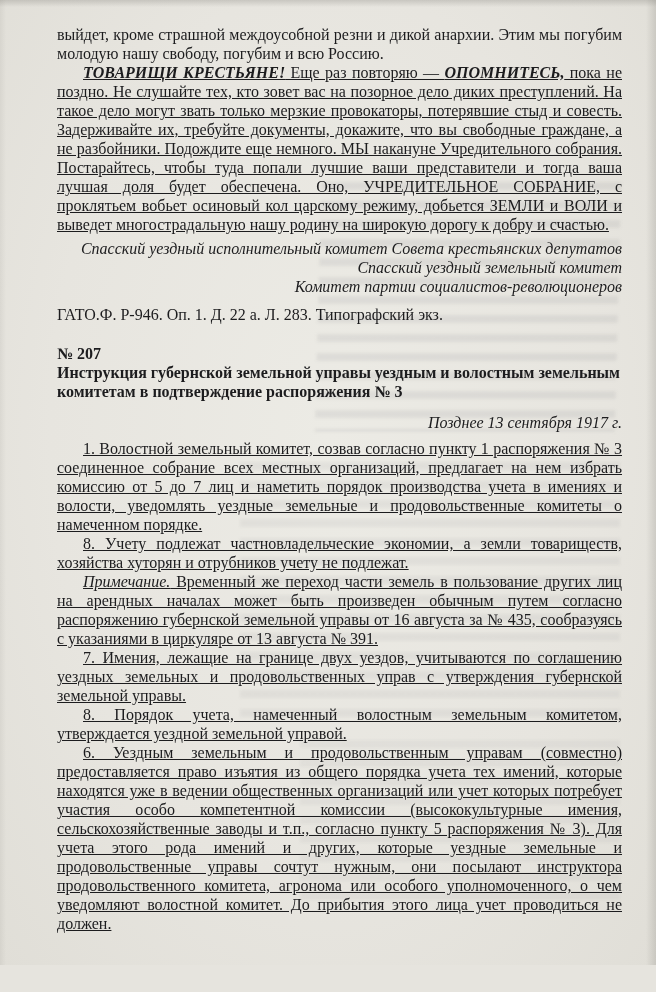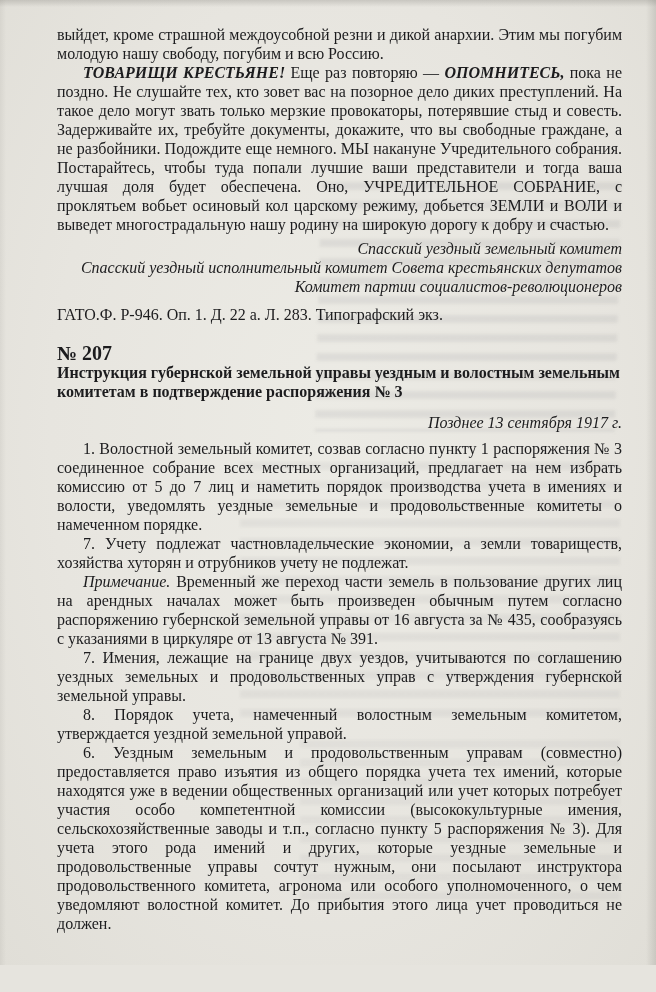--- a/index.html
+++ b/index.html
@@ -26,62 +26,62 @@
     background:repeating-linear-gradient(180deg,
       rgba(100,100,110,0.10) 0px, rgba(100,100,110,0.10) 8px,
       rgba(0,0,0,0) 8px, rgba(0,0,0,0) 19px);
     filter:blur(1.4px);
   }
   .bleed-1{left:318px;top:182px;width:300px;height:250px;transform:skewX(-1.5deg);}
   .bleed-2{left:240px;top:462px;width:380px;height:260px;opacity:.7;}
   .bleed-3{left:300px;top:740px;width:320px;height:170px;opacity:.6;}
   .content{position:relative;z-index:1;}
   p{margin:0;text-align:justify;hyphens:auto;}
-  .indent{text-indent:26px;}
+  .indent{text-indent:26px;text-decoration:underline;}
   .i{font-style:italic;}
   .bi{font-style:italic;font-weight:bold;}
   .sig{ text-align:right;font-style:italic;line-height:19px;}
   .sig-block{margin-top:5px;}
   .archive{margin-top:9px;text-align:left;}
-  .doc-number{margin-top:20px;font-weight:bold;font-size:20px;}
+  .doc-number{margin-top:20px;font-weight:bold;font-size:16px;}
   .doc-title{font-weight:bold;text-align:left;}
   .doc-date{margin-top:12px;text-align:right;font-style:italic;}
   .items{margin-top:7px;}
 </style>
 </head>
 <body>
 
 <div class="page">
   <div class="bleed bleed-1"></div>
   <div class="bleed bleed-2"></div>
   <div class="bleed bleed-3"></div>
 
   <div class="content">
 
     <p>выйдет, кроме страшной междоусобной резни и дикой анархии. Этим мы погубим молодую нашу свободу, погубим и всю Россию.</p>
 
     <p class="indent"><span class="bi">ТОВАРИЩИ КРЕСТЬЯНЕ!</span><span> Еще раз повторяю — </span><span class="bi">ОПОМНИТЕСЬ,</span><span> пока не поздно. Не слушайте тех, кто зовет вас на позорное дело диких преступлений. На такое дело могут звать только мерзкие провокаторы, потерявшие стыд и совесть. Задерживайте их, требуйте документы, докажите, что вы свободные граждане, а не разбойники. Подождите еще немного. МЫ накануне Учредительного собрания. Постарайтесь, чтобы туда попали лучшие ваши представители и тогда ваша лучшая доля будет обеспечена. Оно, УЧРЕДИТЕЛЬНОЕ СОБРАНИЕ, с проклятьем вобьет осиновый кол царскому режиму, добьется ЗЕМЛИ и ВОЛИ и выведет многострадальную нашу родину на широкую дорогу к добру и счастью.</span></p>
 
     <div class="sig-block">
+      <p class="sig">Спасский уездный исполнительный комитет Совета крестьянских депутатов</p>
       <p class="sig">Спасский уездный земельный комитет</p>
-      <p class="sig">Спасский уездный исполнительный комитет Совета крестьянских депутатов</p>
       <p class="sig">Комитет партии социалистов-революционеров</p>
     </div>
 
     <p class="archive">ГАТО.Ф. Р-946. Оп. 1. Д. 22 а. Л. 283. Типографский экз.</p>
 
     <p class="doc-number">№ 207</p>
 
     <p class="doc-title">Инструкция губернской земельной управы уездным и волостным земельным комитетам в подтверждение распоряжения № 3</p>
 
     <p class="doc-date">Позднее 13 сентября 1917 г.</p>
 
     <div class="items">
       <p class="indent">1. Волостной земельный комитет, созвав согласно пункту 1 распоряжения № 3 соединенное собрание всех местных организаций, предлагает на нем избрать комиссию от 5 до 7 лиц и наметить порядок производства учета в имениях и волости, уведомлять уездные земельные и продовольственные комитеты о намеченном порядке.</p>
-      <p class="indent">7. Учету подлежат частновладельческие экономии, а земли товариществ, хозяйства хуторян и отрубников учету не подлежат.</p>
+      <p class="indent">8. Учету подлежат частновладельческие экономии, а земли товариществ, хозяйства хуторян и отрубников учету не подлежат.</p>
       <p class="indent"><span class="i">Примечание.</span><span> Временный же переход части земель в пользование других лиц на арендных началах может быть произведен обычным путем согласно распоряжению губернской земельной управы от 16 августа за № 435, сообразуясь с указаниями в циркуляре от 13 августа № 391.</span></p>
       <p class="indent">7. Имения, лежащие на границе двух уездов, учитываются по соглашению уездных земельных и продовольственных управ с утверждения губернской земельной управы.</p>
       <p class="indent">8. Порядок учета, намеченный волостным земельным комитетом, утверждается уездной земельной управой.</p>
       <p class="indent">6. Уездным земельным и продовольственным управам (совместно) предоставляется право изъятия из общего порядка учета тех имений, которые находятся уже в ведении общественных организаций или учет которых потребует участия особо компетентной комиссии (высококультурные имения, сельскохозяйственные заводы и т.п., согласно пункту 5 распоряжения № 3). Для учета этого рода имений и других, которые уездные земельные и продовольственные управы сочтут нужным, они посылают инструктора продовольственного комитета, агронома или особого уполномоченного, о чем уведомляют волостной комитет. До прибытия этого лица учет проводиться не должен.</p>
     </div>
 
   </div>
 </div>
 
 </body></html>

